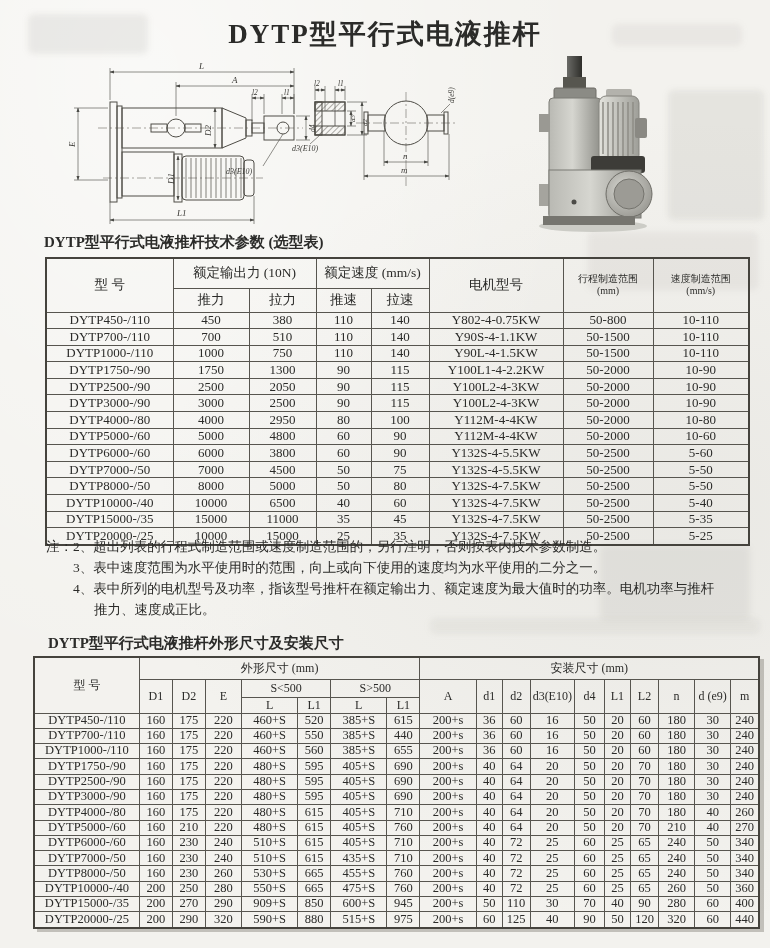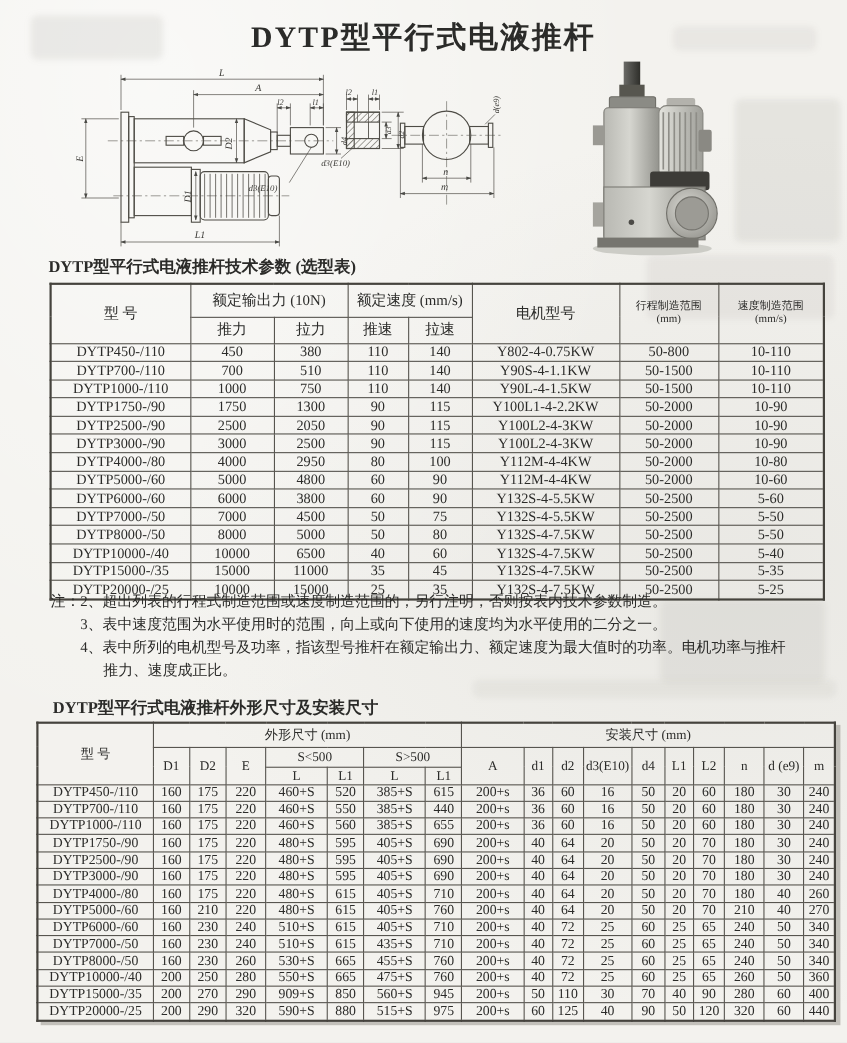--- a/index.html
+++ b/index.html
@@ -696,21 +696,21 @@
           <td>50</td>
           <td>360</td>
         </tr>
         <tr>
           <td>DYTP15000-/35</td>
           <td>200</td>
           <td>270</td>
           <td>290</td>
           <td>909+S</td>
           <td>850</td>
-          <td>560+S</td>
+          <td>600+S</td>
           <td>945</td>
           <td>200+s</td>
           <td>50</td>
           <td>110</td>
           <td>30</td>
           <td>70</td>
           <td>40</td>
           <td>90</td>
           <td>280</td>
           <td>60</td>

